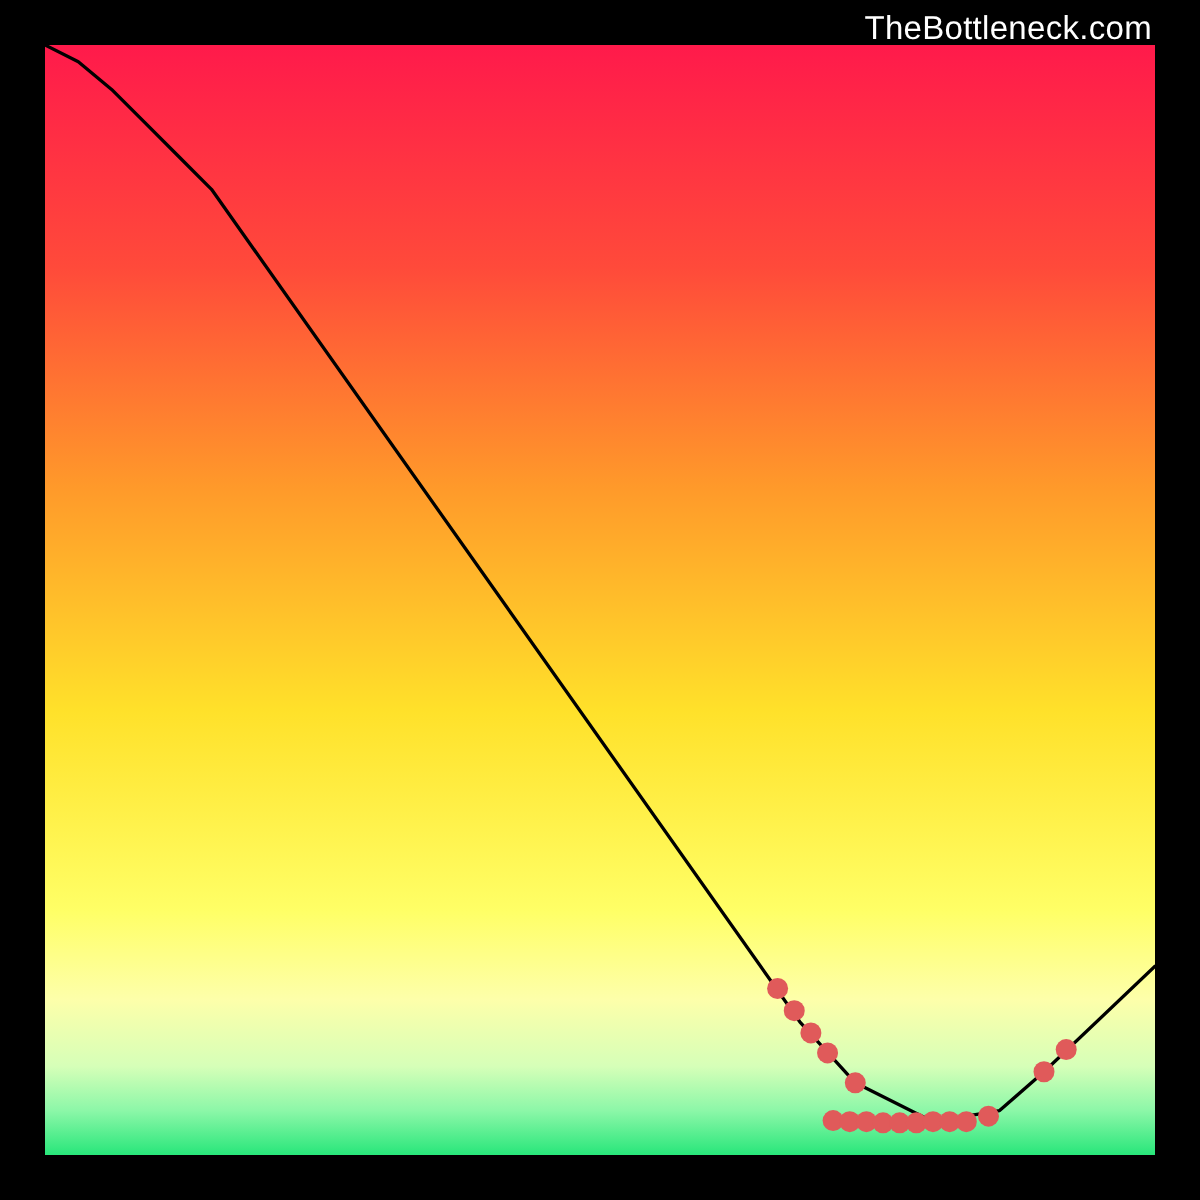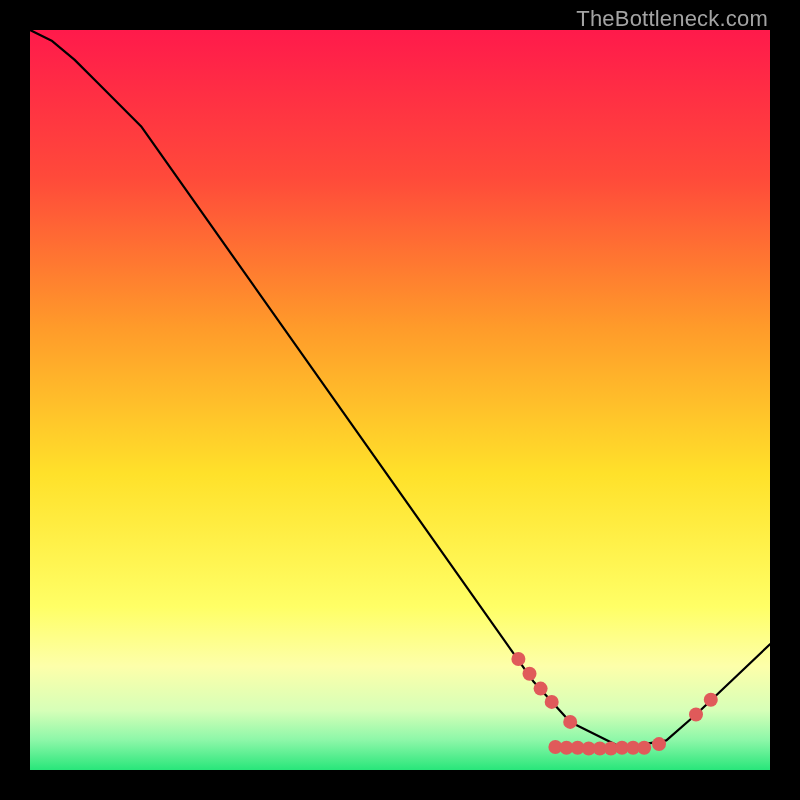--- a/index.html
+++ b/index.html
@@ -23,21 +23,21 @@
     position: absolute;
     left: 0;
     top: 0;
     width: 740px;
     height: 740px;
   }
   .watermark {
     position: absolute;
     right: 32px;
     top: 6px;
-    color: #a3a3a3;
+    color: #ffffff;
     font-size: 22px;
     font-weight: 500;
     letter-spacing: 0.2px;
     user-select: none;
   }
   svg { display: block; }
 </style>
 </head>
 <body>
 

